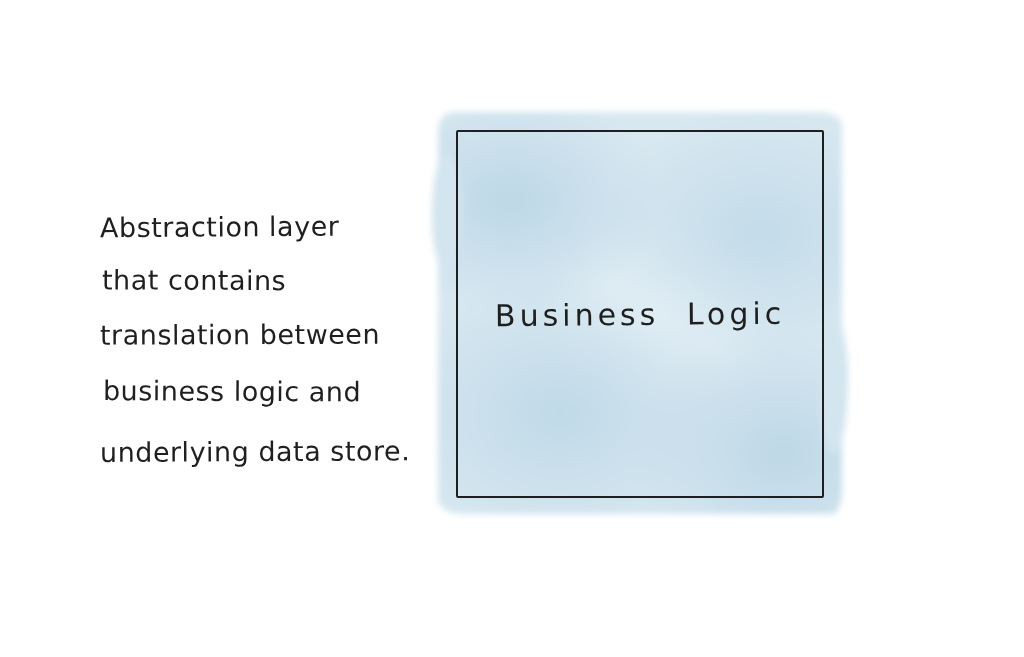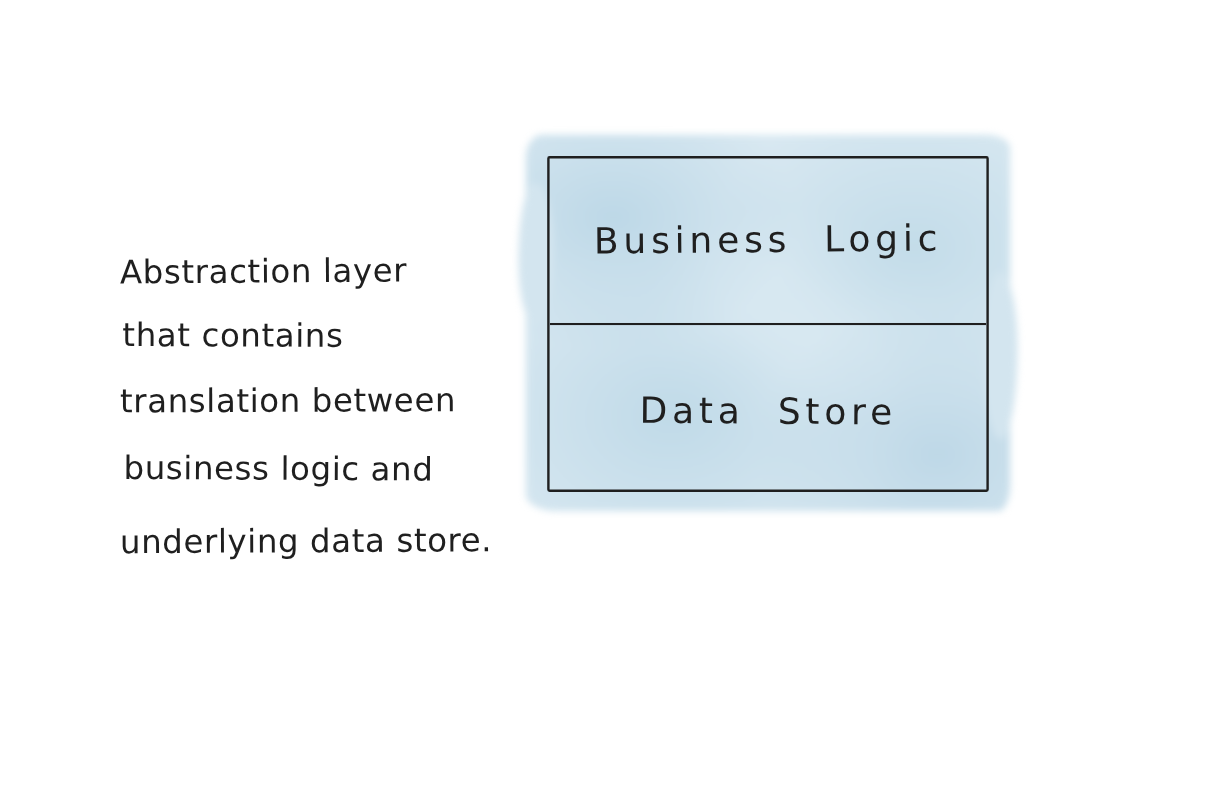--- a/index.html
+++ b/index.html
@@ -40,21 +40,21 @@
   .ann-line:nth-child(3) { transform: rotate(-0.2deg); }
   .ann-line:nth-child(4) { transform: rotate(0.3deg) translateX(3px); line-height: 60px; }
   .ann-line:nth-child(5) { transform: rotate(-0.3deg); line-height: 60px; }
 
   
   .diagram {
     position: absolute;
     left: 456px;
     top: 130px;
     width: 368px;
-    height: 280px;
+    height: 368px;
   }
 
   
   .wash {
     position: absolute;
     left: -18px;
     top: -18px;
     right: -18px;
     bottom: -16px;
     background:
@@ -117,19 +117,16 @@
     <div class="ann-line">business logic and</div>
     <div class="ann-line">underlying data store.</div>
   </div>
 
   <div class="diagram">
     <div class="wash"></div>
     <div class="stack">
       <div class="layer">
         <span class="layer-label">Business Logic</span>
       </div>
-      <div class="layer">
-        <span class="layer-label">Data Store</span>
-      </div>
     </div>
   </div>
 
 </div>
 
 </body></html>

